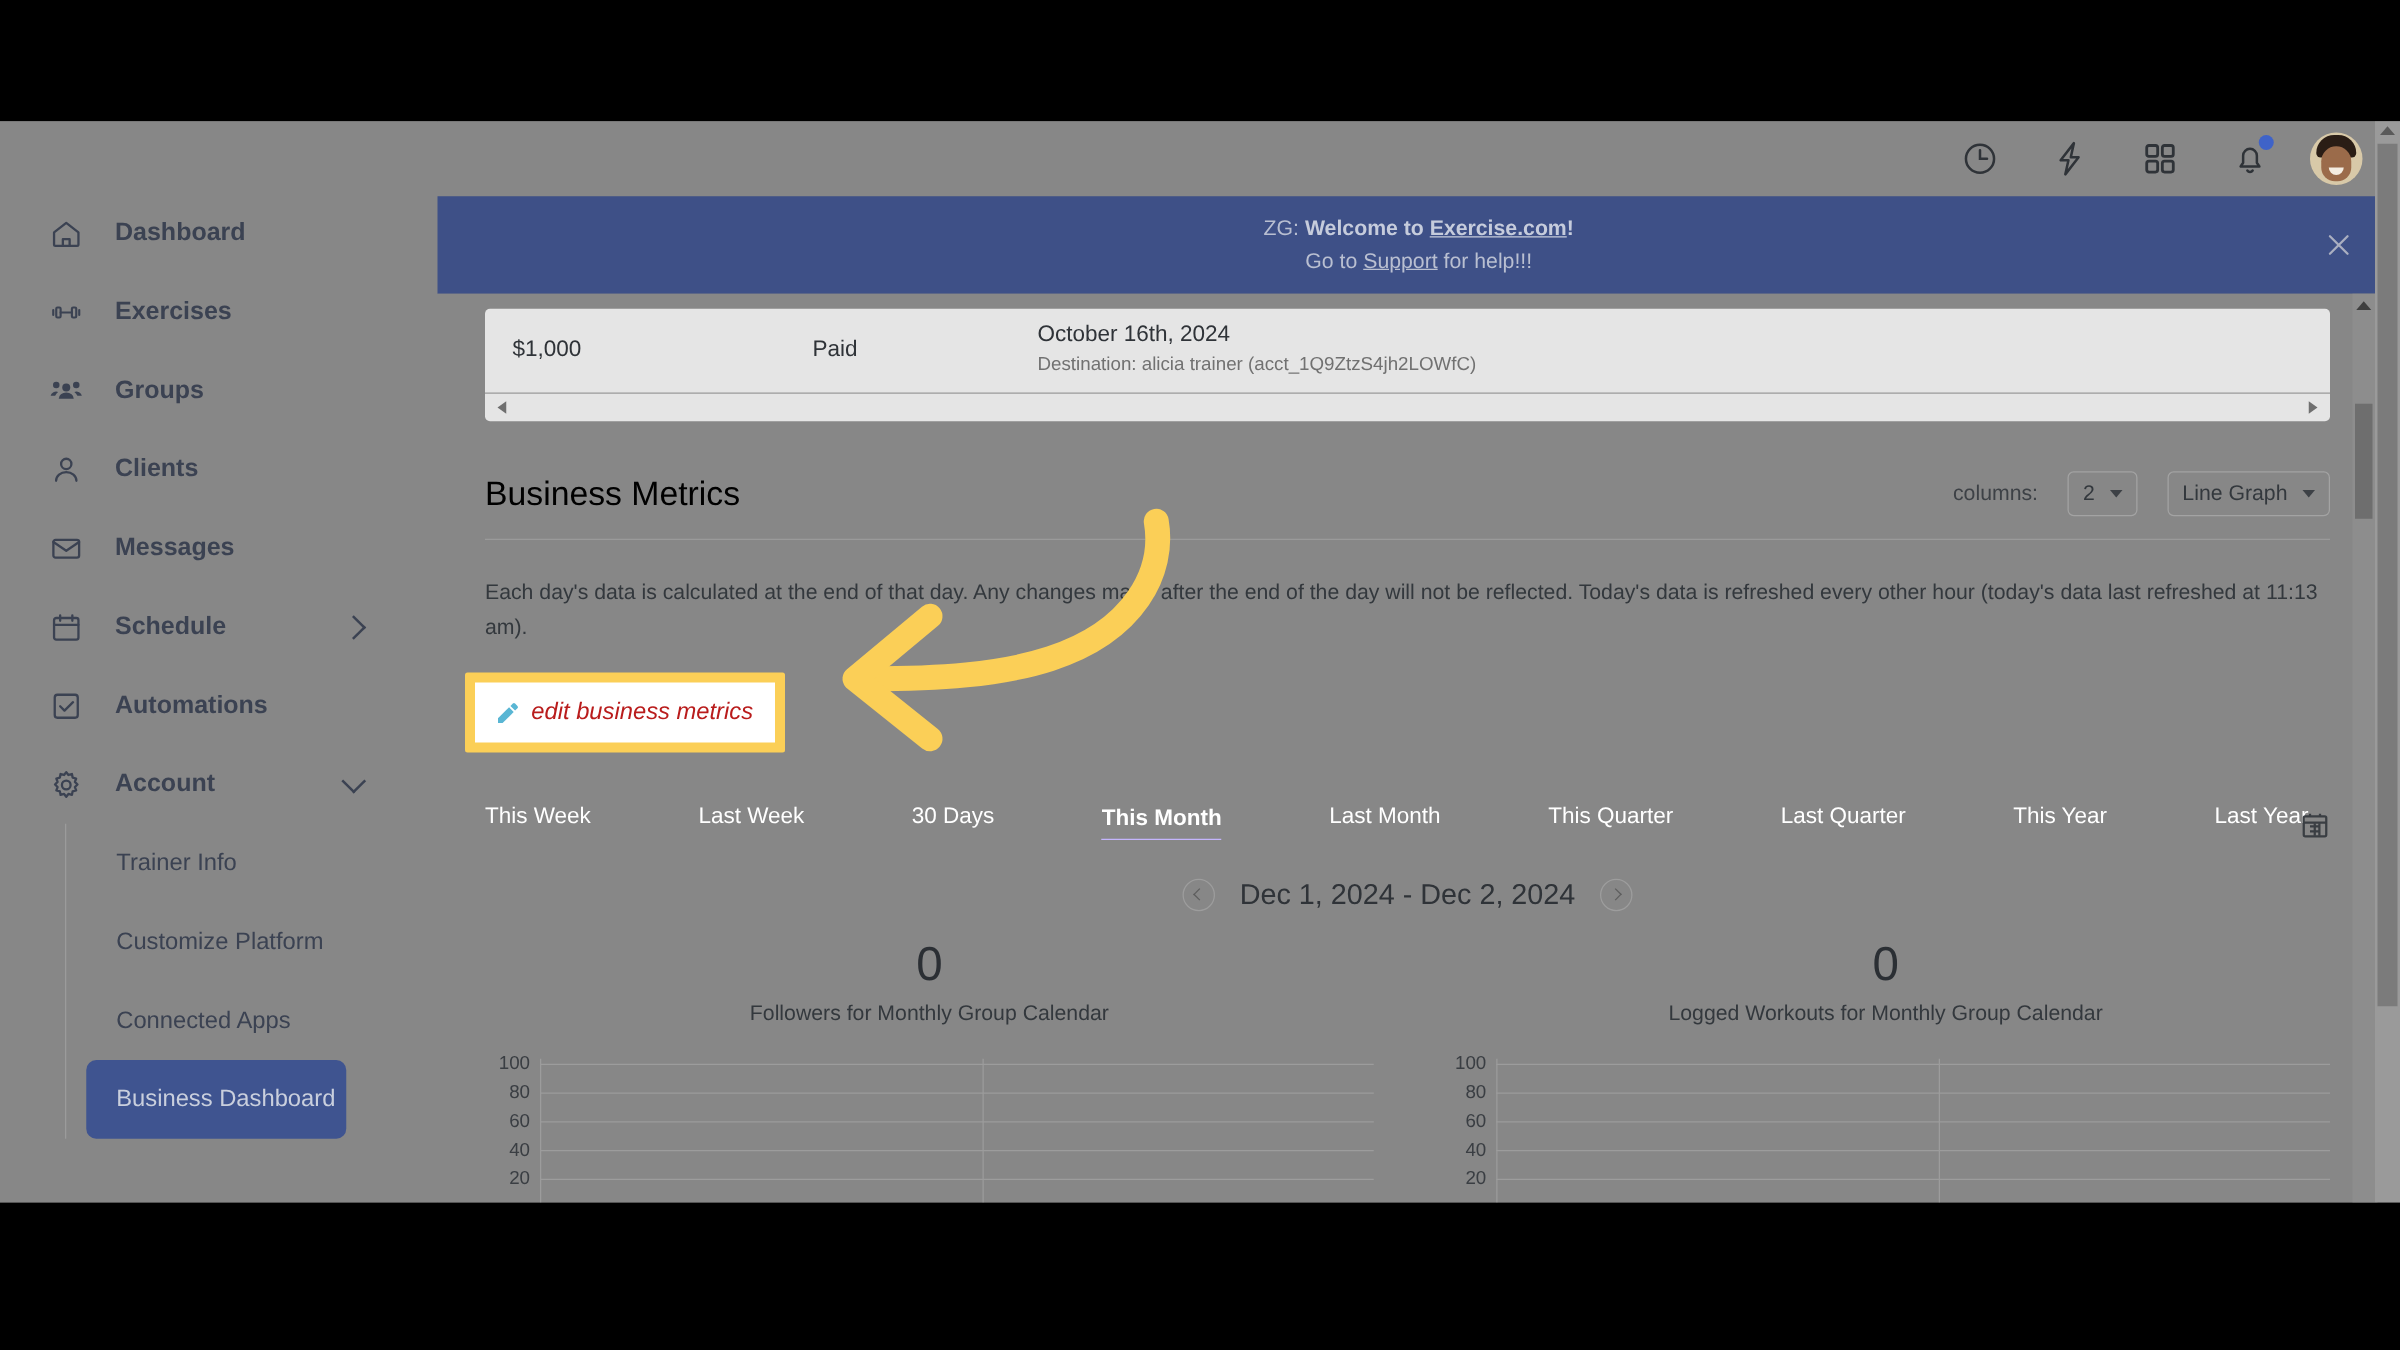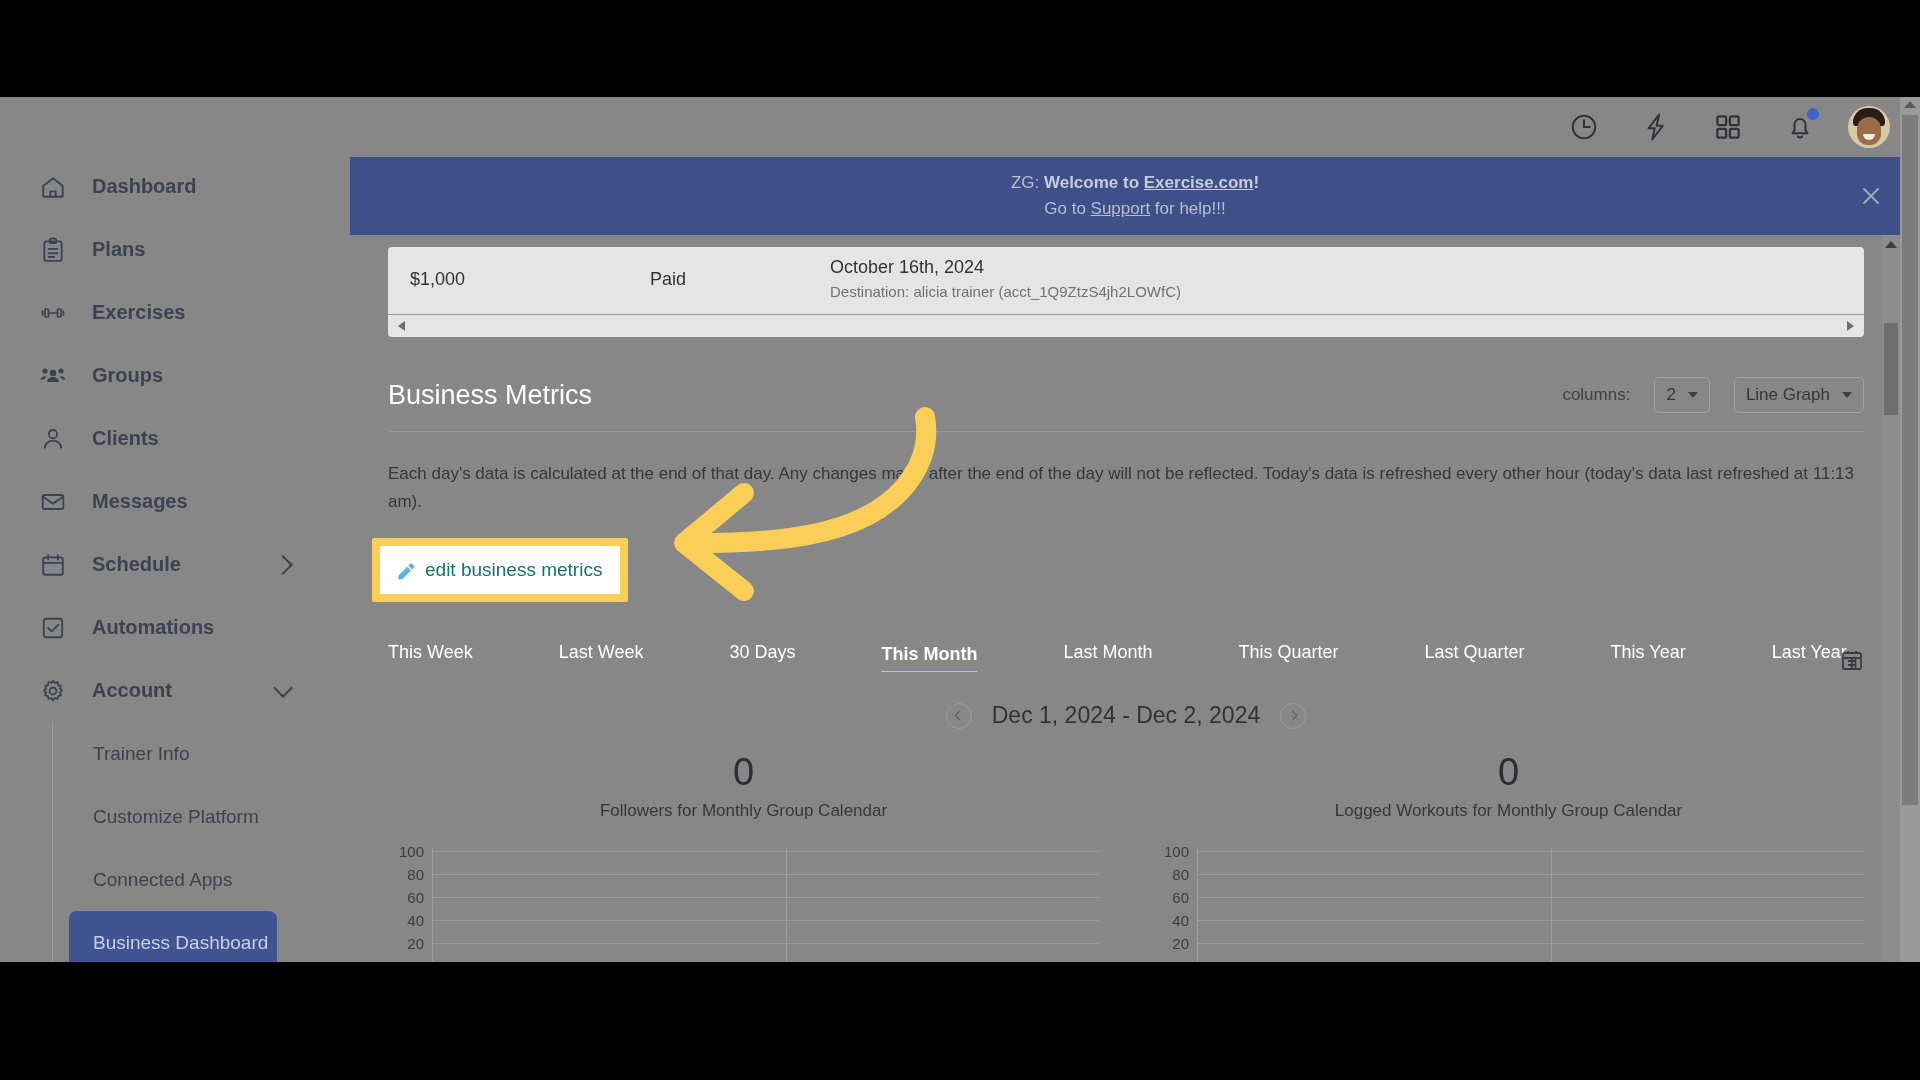--- a/index.html
+++ b/index.html
@@ -208,21 +208,21 @@
 
   
   .bm-head {
     display: flex;
     align-items: center;
     justify-content: space-between;
     margin: 40px 38px 0 38px;
     padding-bottom: 18px;
     border-bottom: 1px solid #9a9a9a;
   }
-  .bm-title { font-size: 27px; color: #ffffff; font-weight: 400; }
+  .bm-title { font-size: 27px; color: #000000; font-weight: 400; }
   .bm-controls { display: flex; align-items: center; gap: 24px; }
   .bm-controls .lbl { font-size: 17px; color: #3d4146; }
   .sel {
     border: 1px solid #a3a3a3;
     border-radius: 5px;
     height: 36px;
     display: flex;
     align-items: center;
     gap: 12px;
     padding: 0 11px;
@@ -251,27 +251,28 @@
     display: inline-block;
   }
   .edit-hl {
     display: inline-block;
     background: #fbcf57;
     padding: 8px;
     border-radius: 2px;
   }
   .edit-btn {
     display: flex;
-    align-items: flex-end;
+    align-items: center;
     gap: 10px;
     background: #ffffff;
     padding: 13px 18px 13px 16px;
     font-size: 19px;
-    color: #0f766e;
-    cursor: pointer;
+    color: #b91c1c;
+    cursor: pointer;
+    font-style: italic;
   }
   .edit-btn svg { width: 19px; height: 19px; flex: none; }
 
   
   .tabs {
     display: flex;
     align-items: flex-end;
     margin: 40px 38px 0 38px;
     padding-bottom: 4px;
     position: relative;
@@ -439,30 +440,20 @@
         <div class="nav-item">
           <span class="nav-ico">
             <svg viewBox="0 0 24 24" fill="none" stroke="#3b4252" stroke-width="1.7" stroke-linecap="round" stroke-linejoin="round">
               <path d="M3 11 L12 4 L21 11 V20 a1 1 0 0 1-1 1 H4 a1 1 0 0 1-1-1 Z"></path>
               <path d="M9.5 21 v-5 h5 v5"></path>
             </svg>
           </span>
           <span class="nav-label">Dashboard</span>
         </div>
 
-        <div class="nav-item">
-          <span class="nav-ico">
-            <svg viewBox="0 0 24 24" fill="none" stroke="#3b4252" stroke-width="1.7" stroke-linecap="round" stroke-linejoin="round">
-              <rect x="4" y="4" width="16" height="18" rx="2"></rect>
-              <rect x="9" y="1.5" width="6" height="4" rx="1"></rect>
-              <path d="M8 11 h8 M8 15 h8 M8 18.5 h5"></path>
-            </svg>
-          </span>
-          <span class="nav-label">Plans</span>
-        </div>
 
         <div class="nav-item">
           <span class="nav-ico">
             <svg viewBox="0 0 26 24" fill="none" stroke="#3b4252" stroke-width="1.7" stroke-linecap="round" stroke-linejoin="round">
               <rect x="5" y="8" width="3.5" height="8" rx="1"></rect>
               <rect x="17.5" y="8" width="3.5" height="8" rx="1"></rect>
               <path d="M8.5 12 h9"></path>
               <path d="M2.6 10 v4 M23.4 10 v4"></path>
             </svg>
           </span>

